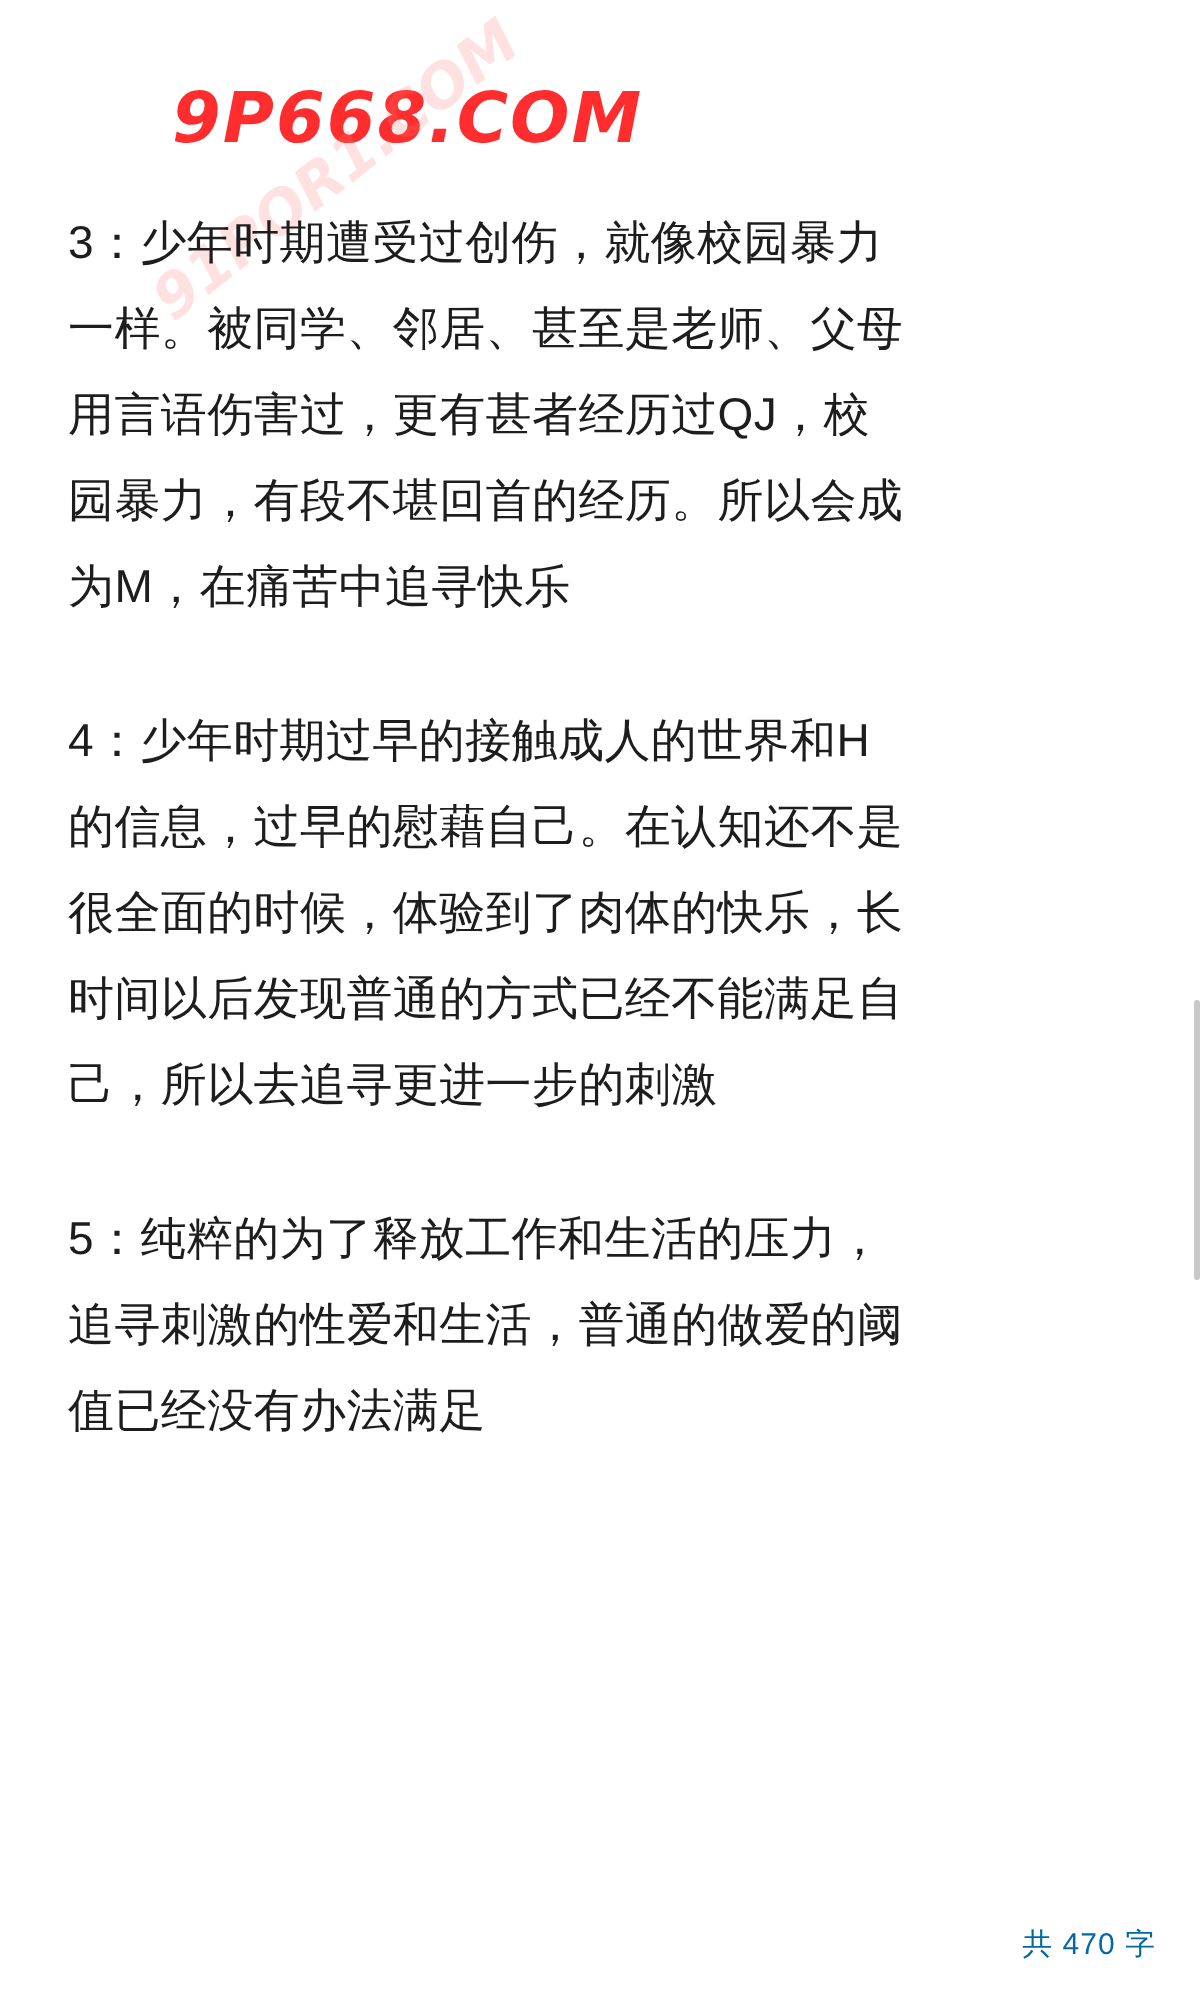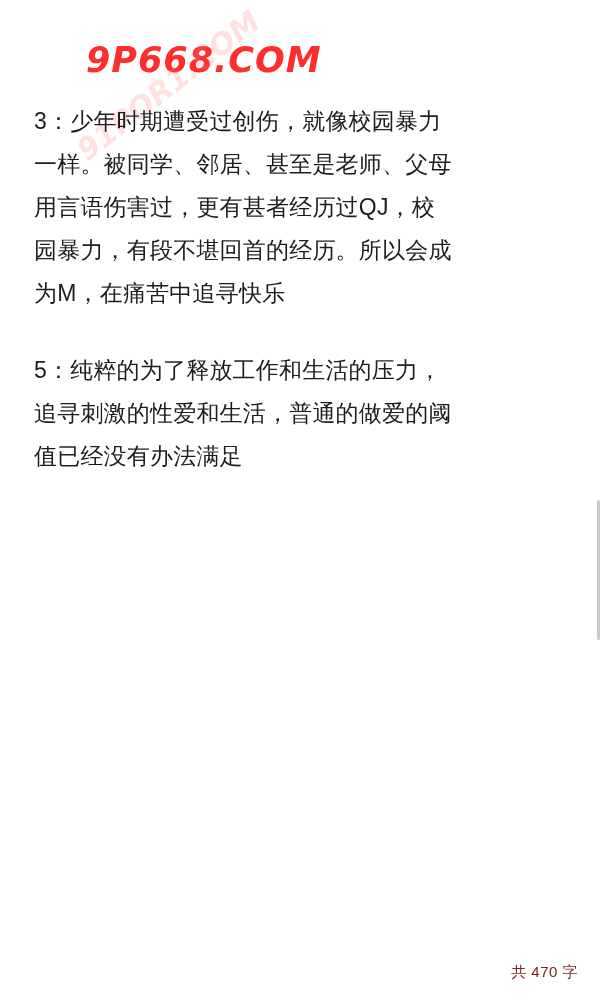--- a/index.html
+++ b/index.html
@@ -89,31 +89,32 @@
     height: 140px;
     background: #c9c9c9;
     border-radius: 2px;
   }
 
   .footer {
     position: absolute;
     right: 24px;
     bottom: 18px;
     font-size: 15px;
-    color: #7f1d1d;
+    color: #0369a1;
     letter-spacing: 0.5px;
   }
 </style>
 </head>
 <body>
 
 <div class="logo">9P668.COM</div>
 
 <div class="watermark-diagonal">91POR1.COM</div>
 
 <div class="content">
   <p class="para">3：少年时期遭受过创伤，就像校园暴力一样。被同学、邻居、甚至是老师、父母用言语伤害过，更有甚者经历过QJ，校园暴力，有段不堪回首的经历。所以会成为M，在痛苦中追寻快乐</p>
+  <p class="para">4：少年时期过早的接触成人的世界和H的信息，过早的慰藉自己。在认知还不是很全面的时候，体验到了肉体的快乐，长时间以后发现普通的方式已经不能满足自己，所以去追寻更进一步的刺激</p>
   <p class="para">5：纯粹的为了释放工作和生活的压力，追寻刺激的性爱和生活，普通的做爱的阈值已经没有办法满足</p>
 </div>
 
 <div class="scroll-indicator"></div>
 
 <div class="footer">共 470 字</div>
 
 </body></html>

